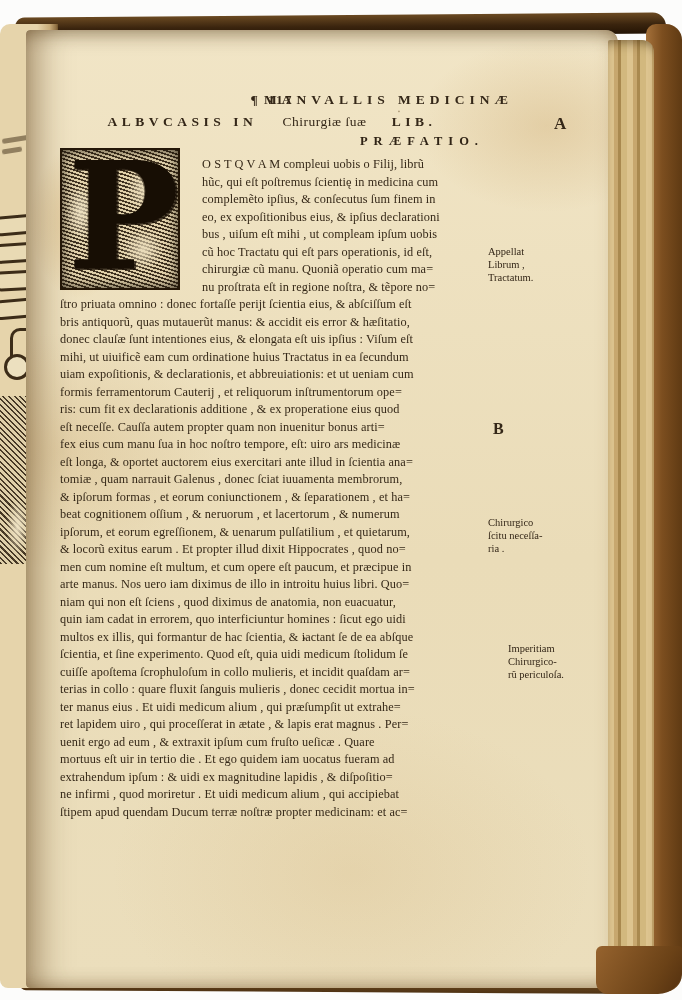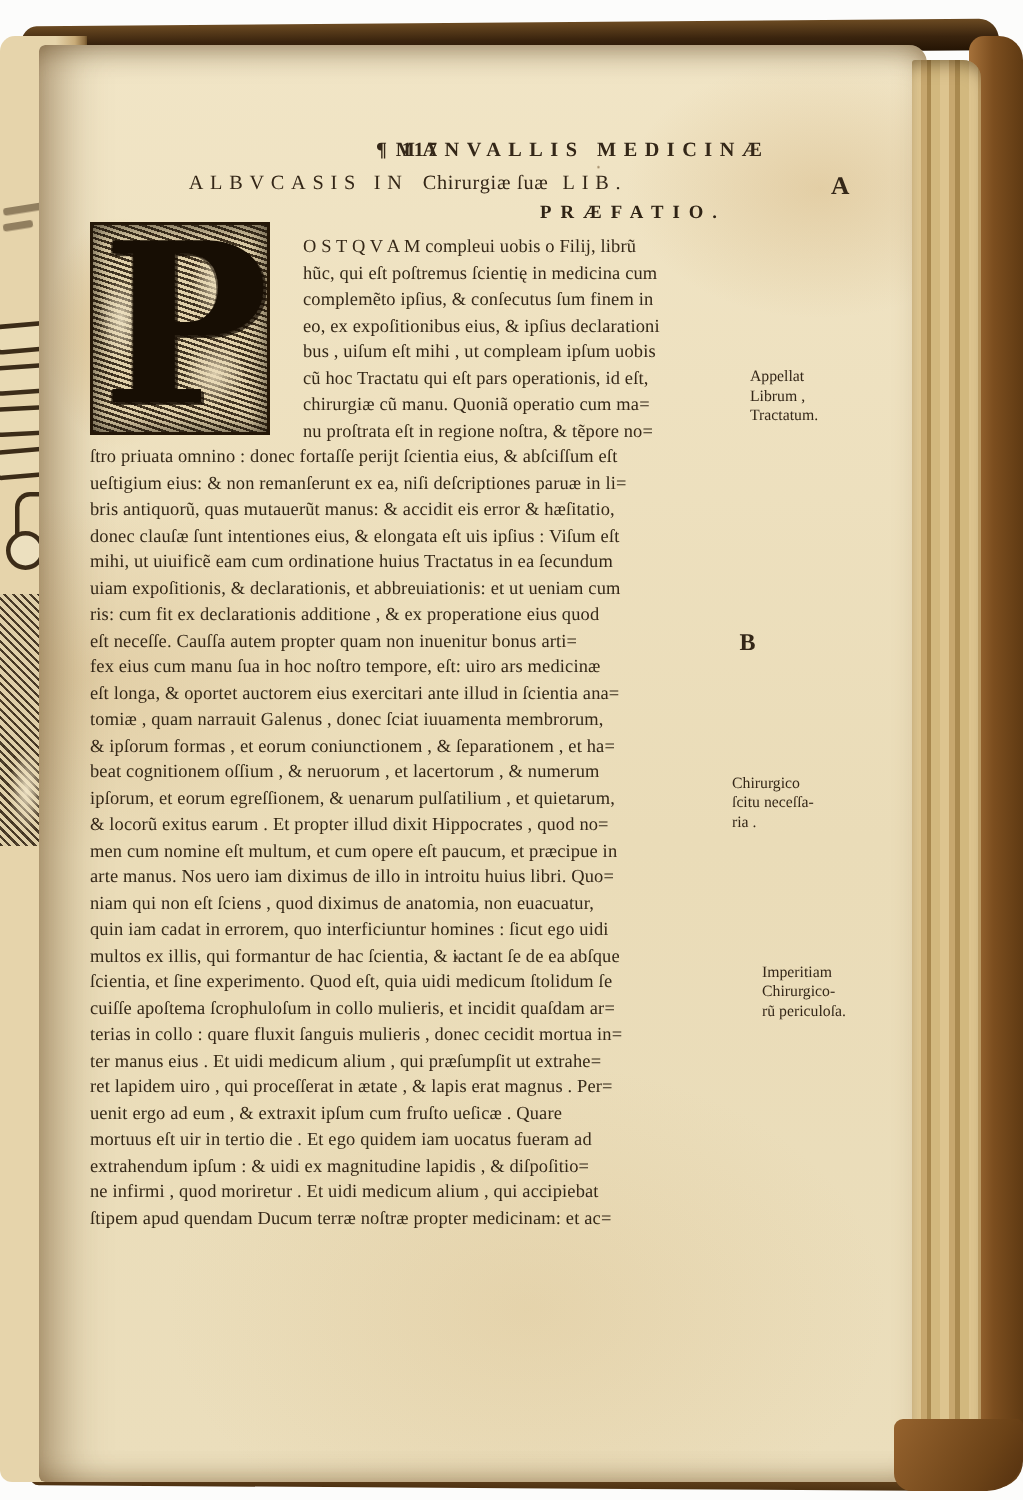--- a/index.html
+++ b/index.html
@@ -67,22 +67,22 @@
                inset 0 -14px 18px -13px rgba(100,70,30,.42);}
   .page *{color:#342718;}
 
   
   .h1{left:34px;top:62px;width:424px;text-align:center;font-size:13.5px;letter-spacing:5px;
       white-space:nowrap;font-weight:bold;color:#2f2315;}
   .h1 .pil{position:static;margin-right:6px;letter-spacing:0;}
   .h1 .pg{position:static;letter-spacing:2px;margin-left:4px;}
   .h2{left:34px;top:84px;width:424px;text-align:center;font-size:13.5px;white-space:nowrap;color:#2f2315;}
   .h2 span{position:static;}
-  .h2 .caps{letter-spacing:4.5px;font-weight:normal;}
-  .h2 .low{letter-spacing:.5px;margin:0 6px;}
+  .h2 .caps{letter-spacing:4.5px;font-weight:bold;}
+  .h2 .low{letter-spacing:.5px;margin:0 22px;}
   .h3{left:34px;top:104px;width:424px;text-align:right;font-size:12.5px;letter-spacing:6px;
       font-weight:bold;white-space:nowrap;color:#2f2315;}
   .sigA{left:528px;top:84px;font-size:17px;font-weight:bold;}
   .sigB{left:467px;top:390px;font-size:16px;font-weight:bold;}
 
   
   .dropcap{left:34px;top:118px;width:120px;height:142px;overflow:hidden;
     background:
       radial-gradient(ellipse 26px 34px at 72% 28%, rgba(235,221,188,.95), rgba(235,221,188,0) 70%),
       radial-gradient(ellipse 30px 30px at 70% 72%, rgba(235,221,188,.9), rgba(235,221,188,0) 70%),
@@ -97,21 +97,21 @@
 
   
   .body{left:34px;top:126px;width:426px;}
   .bl{position:static;display:block;height:17.5px;line-height:17.5px;font-size:12.3px;
       white-space:nowrap;letter-spacing:.1px;color:#352818;}
   .bl.indent{margin-left:142px;}
 
   
   .note{width:96px;font-size:10.5px;line-height:13px;color:#3a2c1c;}
   .note div{position:static;white-space:nowrap;}
-  .note1{left:474px;top:215px;}
+  .note1{left:462px;top:215px;}
   .note2{left:462px;top:446px;margin-top:40px;}
   .note3{left:482px;top:612px;}
 </style>
 </head>
 <body>
 
 <div class="scene">
 
   <div class="bottom-edge"></div>
   <div class="top-edge"></div>
@@ -153,25 +153,25 @@
     <div class="body">
         <div class="bl indent">O S T Q V A M  compleui uobis o Filij, librũ</div>
         <div class="bl indent">hũc, qui eſt poſtremus ſcientię in medicina cum</div>
         <div class="bl indent">complemẽto ipſius, &amp; conſecutus ſum finem in</div>
         <div class="bl indent">eo, ex expoſitionibus eius, &amp; ipſius declarationi</div>
         <div class="bl indent">bus , uiſum eſt mihi , ut compleam ipſum uobis</div>
         <div class="bl indent">cũ hoc Tractatu qui eſt pars operationis, id eſt,</div>
         <div class="bl indent">chirurgiæ cũ manu. Quoniã operatio cum ma=</div>
         <div class="bl indent">nu proſtrata eſt in regione noſtra, &amp; tẽpore no=</div>
         <div class="bl">ſtro priuata omnino : donec fortaſſe perijt ſcientia eius, &amp; abſciſſum eſt</div>
-        <div class="bl">ueſtigium eius: &amp; non remanſerunt ex ea, niſi deſcriptiones paruæ in li=</div>
         <div class="bl">bris antiquorũ, quas mutauerũt manus: &amp; accidit eis error &amp; hæſitatio,</div>
         <div class="bl">donec clauſæ ſunt intentiones eius, &amp; elongata eſt uis ipſius : Viſum eſt</div>
         <div class="bl">mihi, ut uiuificẽ eam cum ordinatione huius Tractatus in ea ſecundum</div>
         <div class="bl">uiam expoſitionis, &amp; declarationis, et abbreuiationis: et ut ueniam cum</div>
+        <div class="bl">formis ferramentorum Cauterij , et reliquorum inſtrumentorum ope=</div>
         <div class="bl">ris: cum fit ex declarationis additione , &amp; ex properatione eius quod</div>
         <div class="bl">eſt neceſſe.   Cauſſa autem propter quam non inuenitur bonus arti=</div>
         <div class="bl">fex eius cum manu ſua in hoc noſtro tempore, eſt: uiro ars medicinæ</div>
         <div class="bl">eſt longa, &amp; oportet auctorem eius exercitari ante illud in ſcientia ana=</div>
         <div class="bl">tomiæ , quam narrauit Galenus , donec ſciat iuuamenta membrorum,</div>
         <div class="bl">&amp; ipſorum formas , et eorum coniunctionem , &amp; ſeparationem , et ha=</div>
         <div class="bl">beat cognitionem oſſium , &amp; neruorum , et lacertorum , &amp; numerum</div>
         <div class="bl">ipſorum, et eorum egreſſionem, &amp; uenarum pulſatilium , et quietarum,</div>
         <div class="bl">&amp; locorũ exitus earum . Et propter illud dixit Hippocrates , quod no=</div>
         <div class="bl">men cum nomine eſt multum, et cum opere eſt paucum, et præcipue in</div>

